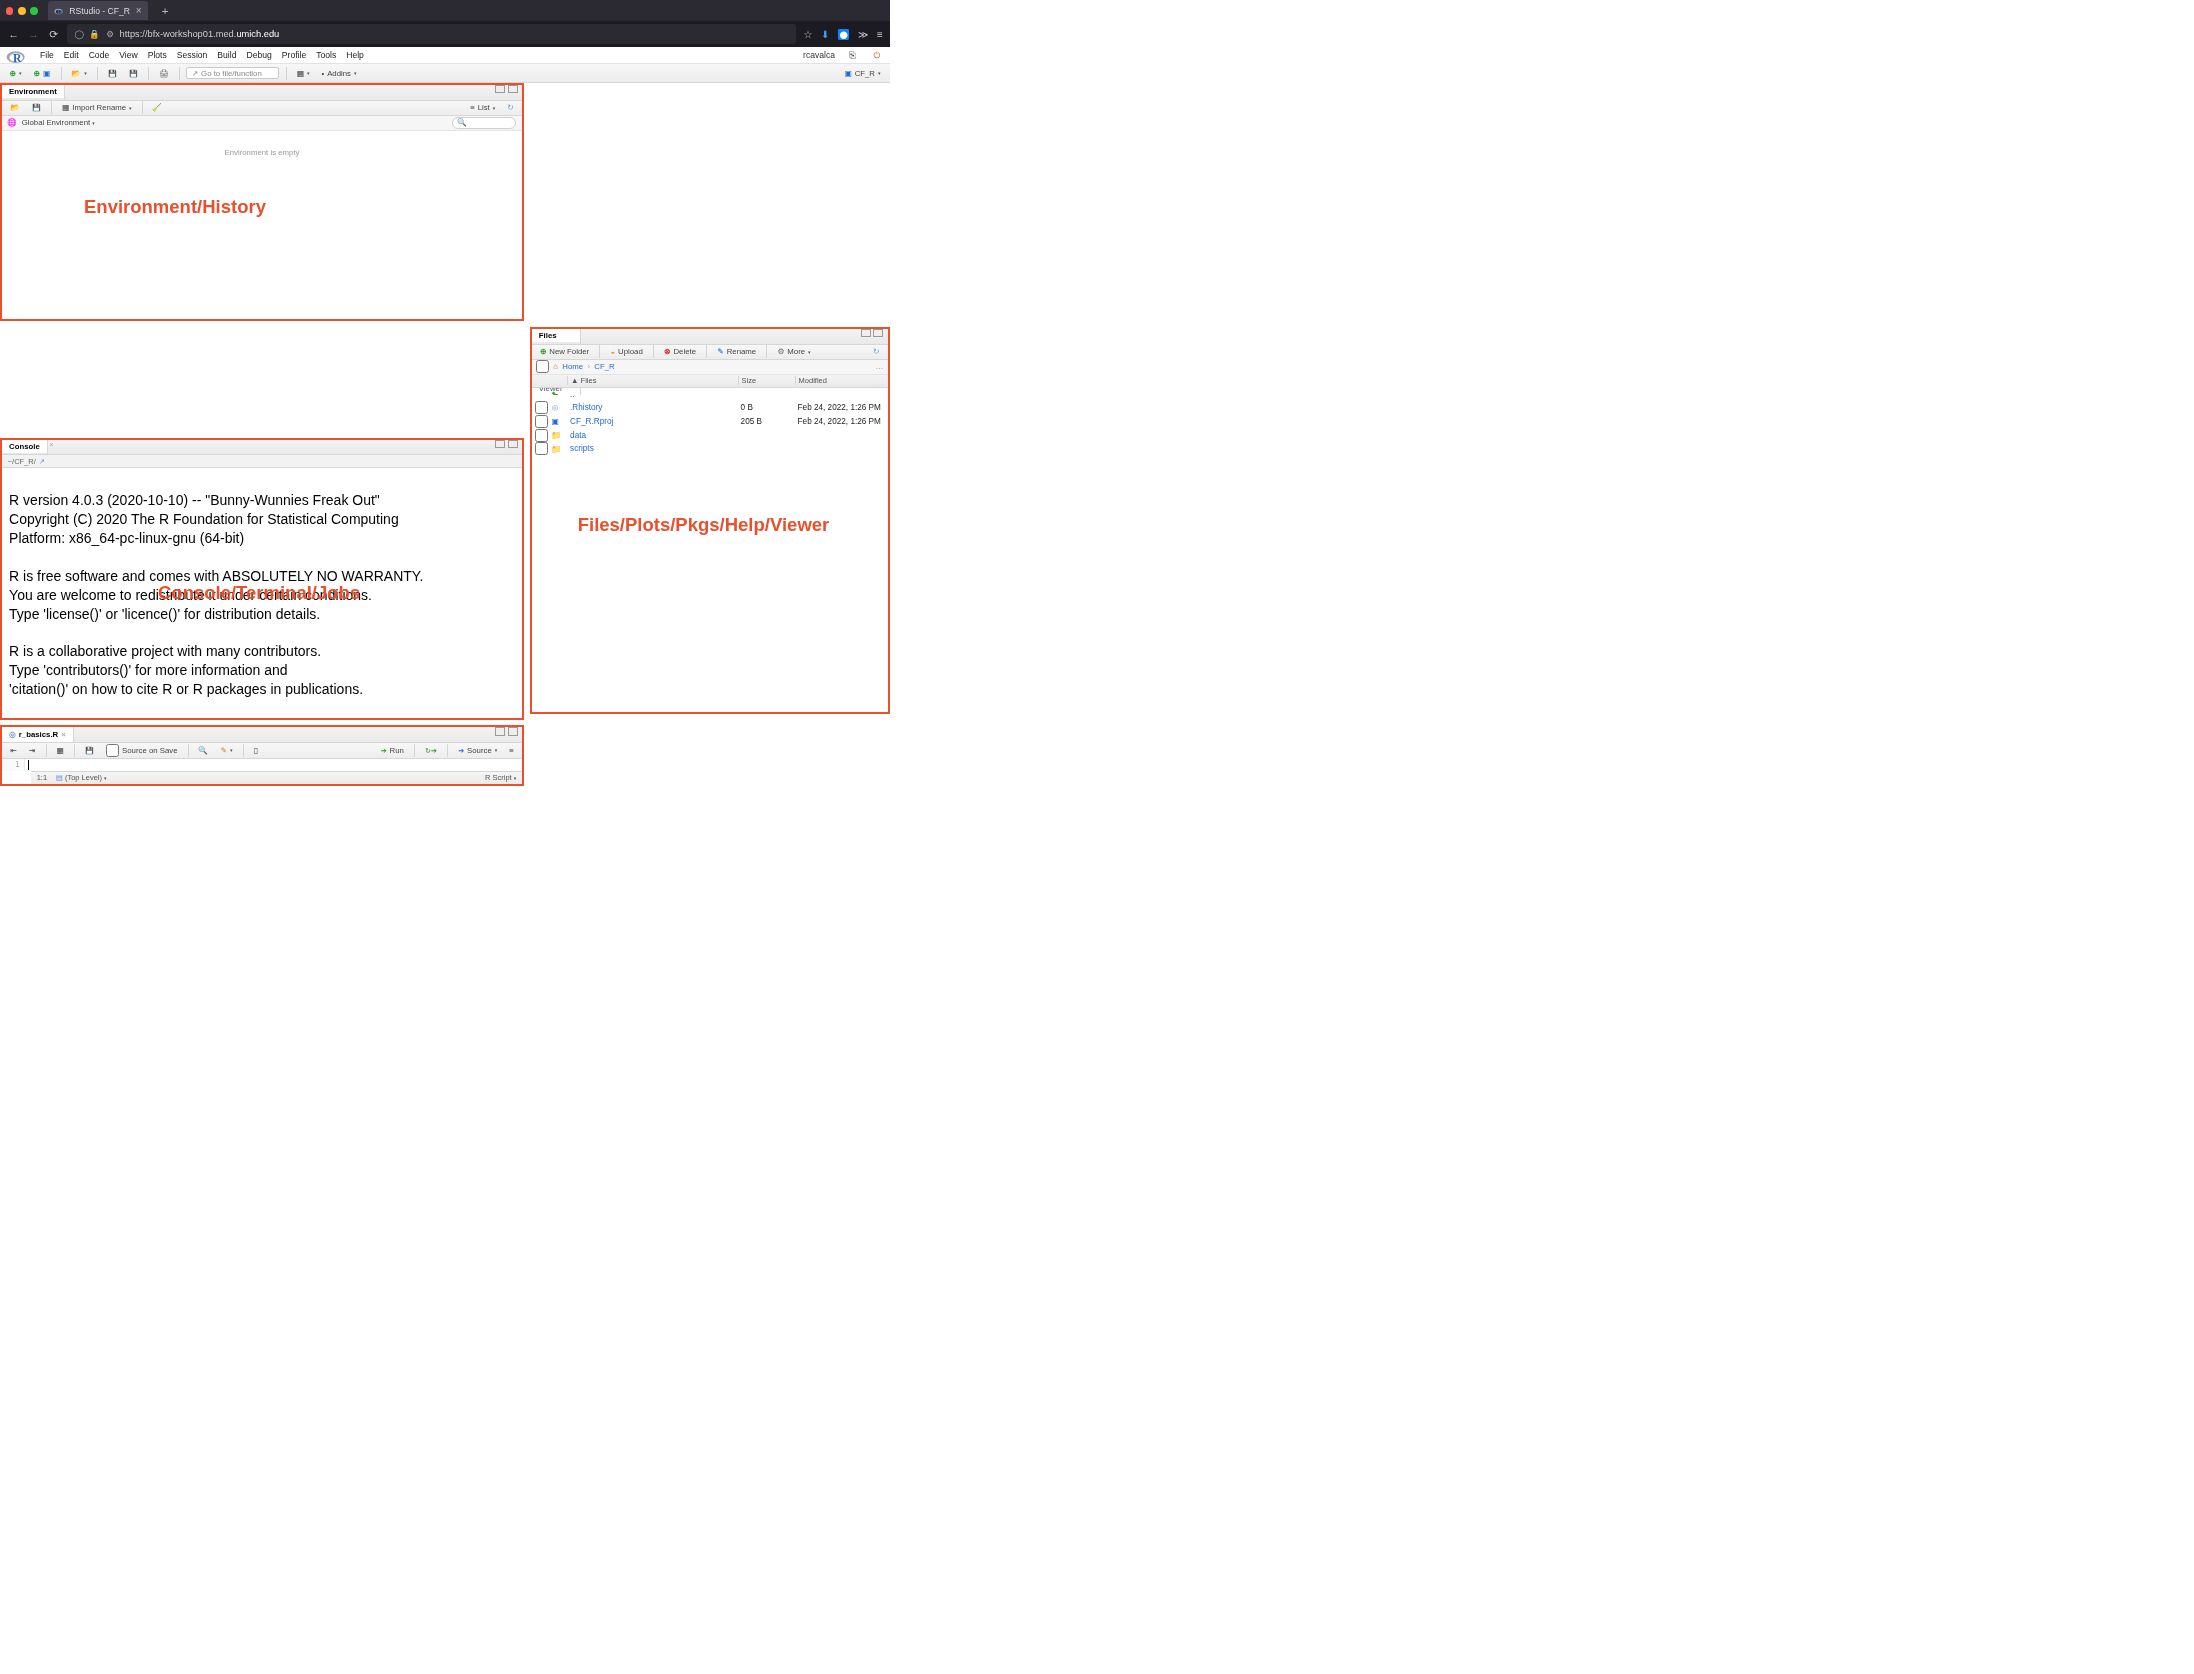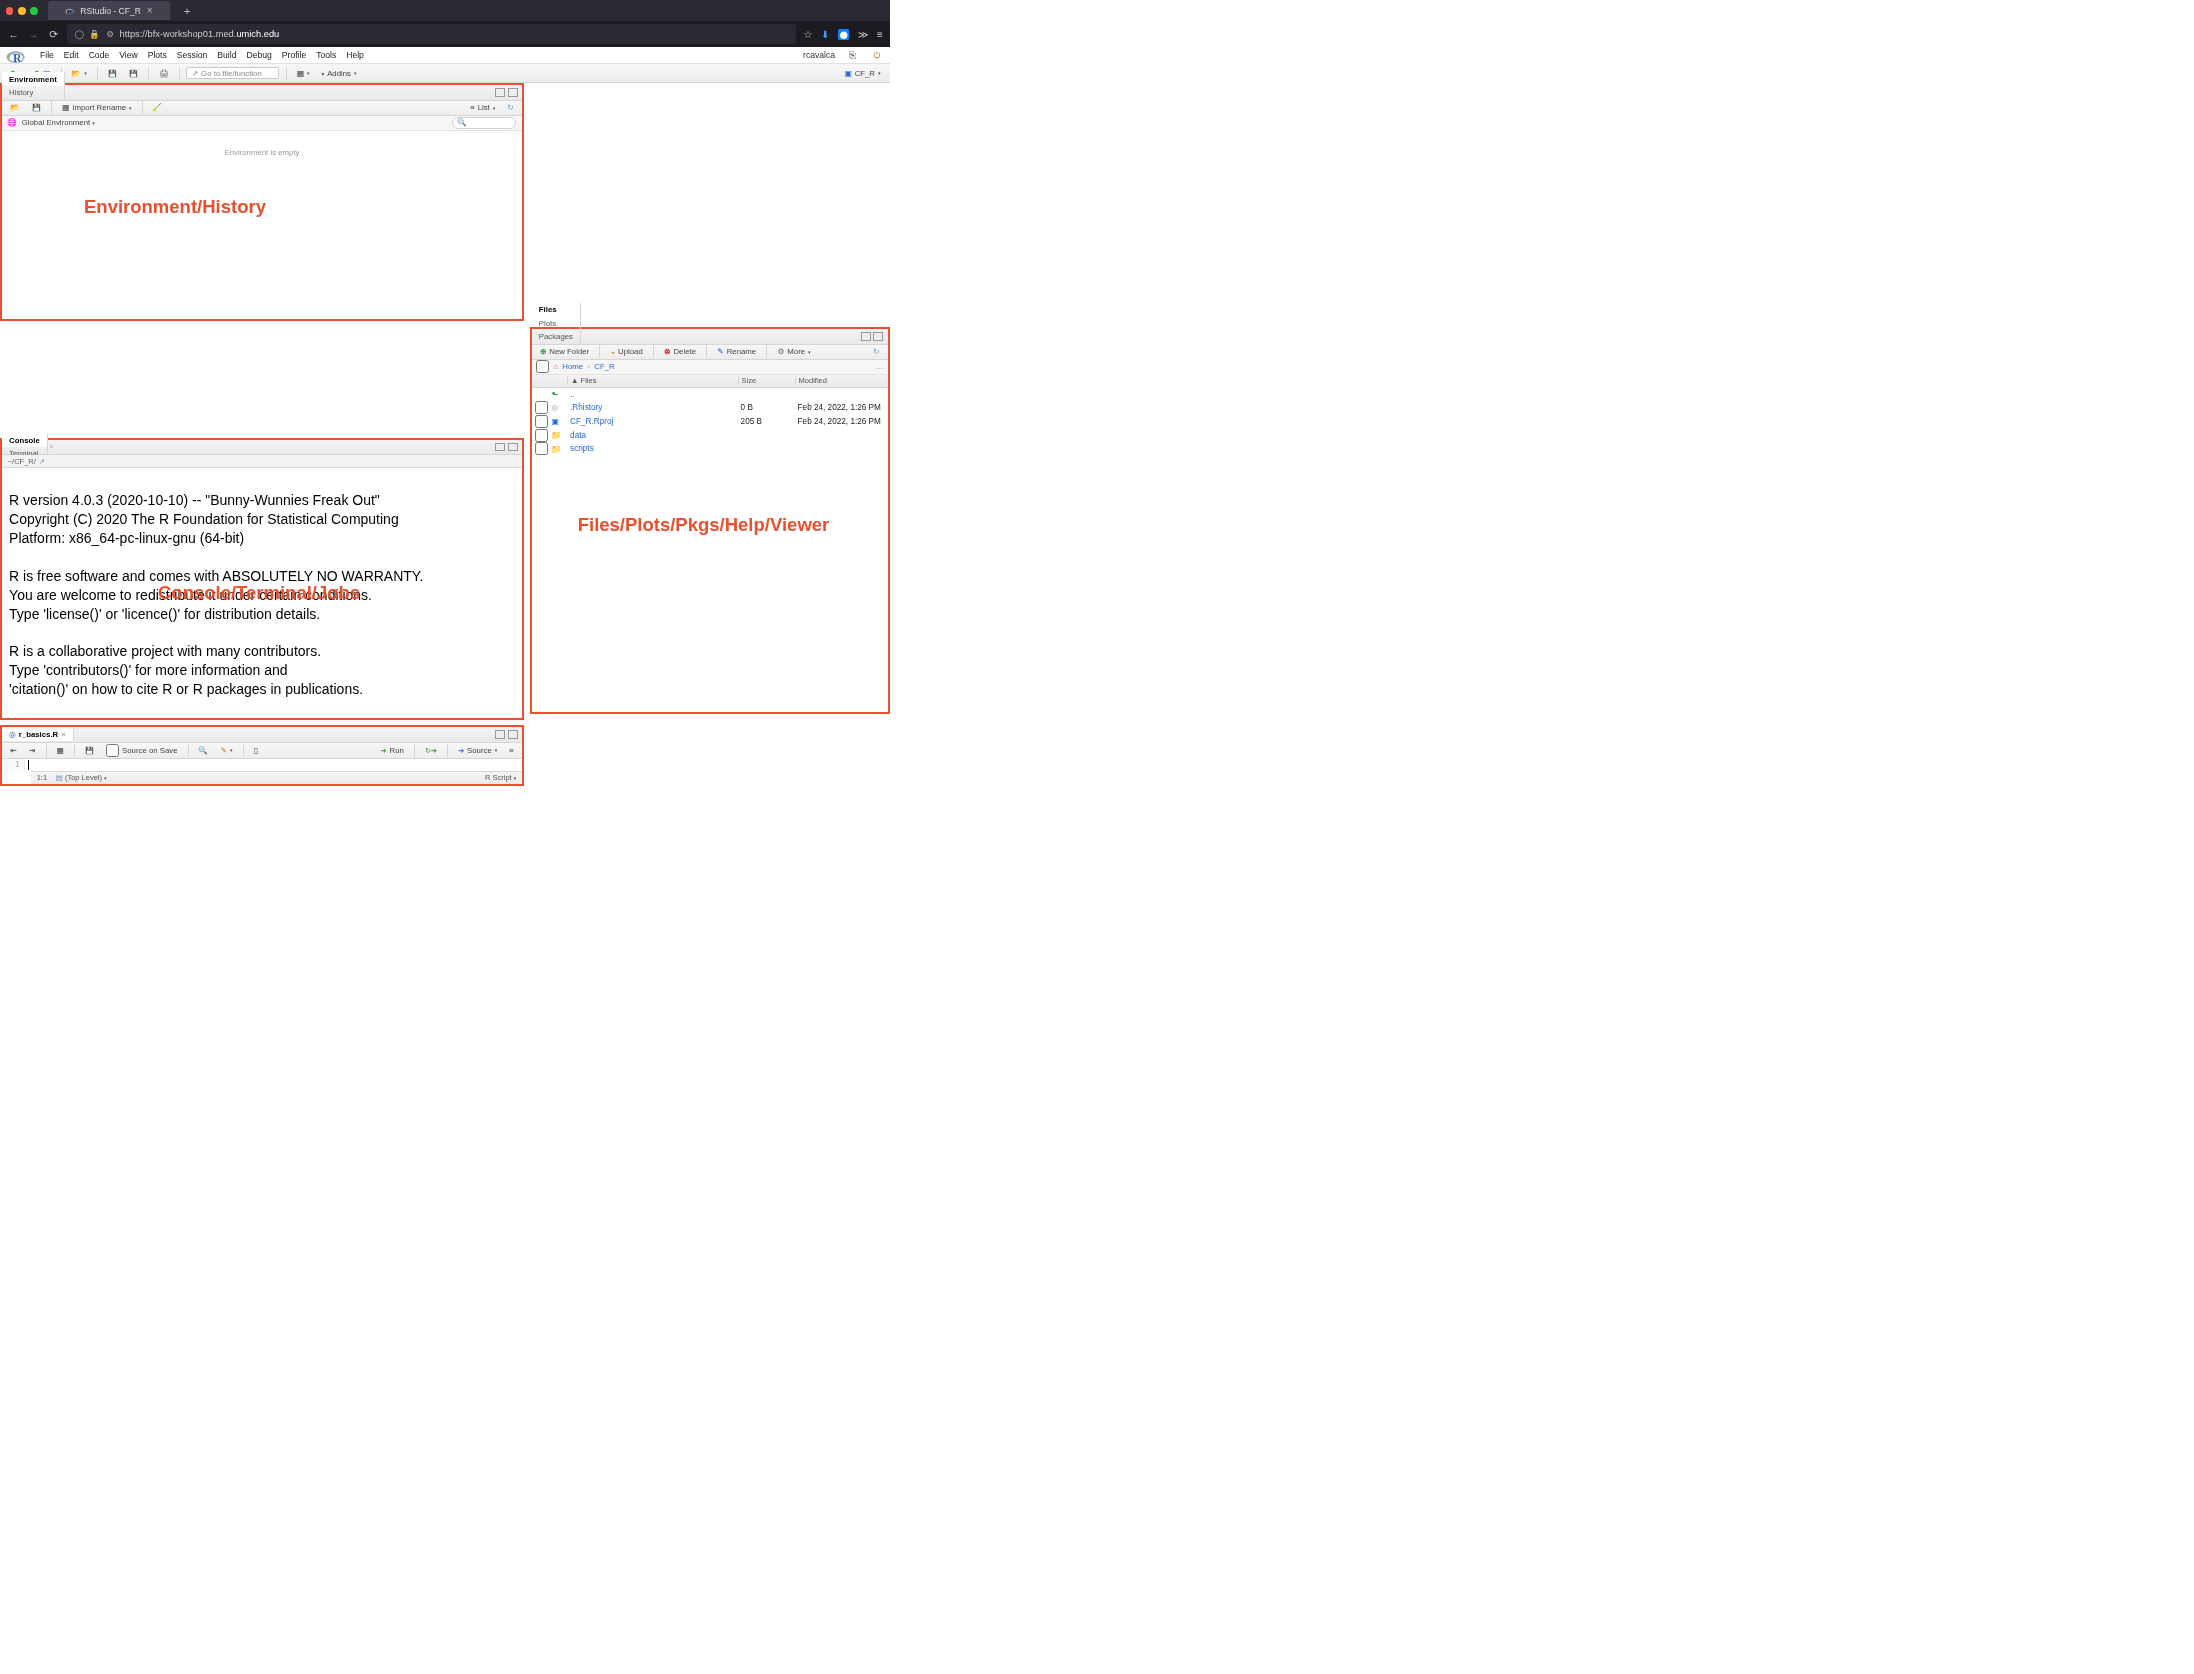--- a/index.html
+++ b/index.html
@@ -4,21 +4,21 @@
 <style>
   * { box-sizing: border-box; margin: 0; padding: 0; }
   body { font-family: -apple-system, "Lucida Grande", Arial, sans-serif; font-size: 8.2px; background: #fff; color: #222; width: 890px; }
 
   
   .browser-chrome { background: #2b2a33; }
   .tabbar { display: flex; align-items: center; height: 21.4px; padding: 0 5.7px; }
   .mac-buttons { display: flex; gap: 4.3px; margin-right: 10px; }
   .mac-btn { width: 7.8px; height: 7.8px; border-radius: 50%; }
   .mac-red { background: #ff5f57; } .mac-yellow { background: #ffbd2e; } .mac-green { background: #28c940; }
-  .tab { display: flex; align-items: center; gap: 5.7px; background: #42414d; color: #ddd; height: 18.5px; padding: 0 17px; border-radius: 2.9px 2.9px 0 0; margin-right: 10px; font-size: 8.6px; }
+  .tab { display: flex; align-items: center; gap: 5.7px; background: #42414d; color: #ddd; height: 18.5px; padding: 0 6px; border-radius: 2.9px 2.9px 0 0; margin-right: 10px; font-size: 8.6px; }
   .tab .favicon svg { display:block; }
   .tab .close { color: #bbb; font-size: 10px; }
   .newtab { color: #bbb; font-size: 11.4px; padding: 0 4.3px; }
   .addrbar { display: flex; align-items: center; gap: 7.1px; background: #1c1b22; height: 26px; padding: 0 7.1px; color: #ccc; }
   .nav-icn { color: #ccc; width: 13px; text-align: center; font-size: 10.7px; }
   .nav-icn.disabled { color: #666; }
   .url-box { flex: 1; display: flex; align-items: center; gap: 5.7px; background: #2b2a33; height: 20px; padding: 0 7.1px; border-radius: 2.9px; font-size: 9.3px; }
   .url-box .icn { color: #aaa; font-size: 8.6px; }
   .url-text span.strong { color: #fff; }
   .addr-right { display: flex; gap: 8.6px; align-items: center; }
@@ -35,21 +35,21 @@
   .tbtn { display:inline-flex; align-items:center; gap:2.9px; padding: 1.4px 2.9px; border: 0.7px solid transparent; border-radius: 2.1px; }
   .ddarrow { font-size: 5px; color: #555; }
   .vsep { width:0.7px; height: 13px; background: #d4d4d4; margin: 0 2.1px; }
   .tinput { background: #fff; border: 0.7px solid #c9c9c9; border-radius: 2.1px; padding: 0.7px 4.3px; width: 93px; color: #888; display:inline-flex; align-items:center; gap:2.9px; }
   .toolbar .spacer { flex: 1; }
 
   .quads { display: grid; grid-template-columns: 524px 360px; grid-template-rows: 349px 282px; gap: 5.7px; padding: 0; }
 
   .quad { position: relative; border: 2.9px solid #e8502e; background: #fff; display: flex; flex-direction: column; }
 
-  .panetabs { display:flex; align-items:center; height: 15.7px; background: linear-gradient(#f3f3f3,#e9e9e9); border-bottom: 0.7px solid #d6d6d6; font-size: 7.8px; }
+  .panetabs { display:flex; height: 15.7px; background: linear-gradient(#f3f3f3,#e9e9e9); border-bottom: 0.7px solid #d6d6d6; font-size: 7.8px; }
   .panetab { padding: 2.1px 7.1px; border-right: 0.7px solid #d6d6d6; color: #555; cursor: default; display:flex; align-items:center; gap:2.9px; }
   .panetab.active { background: #fff; font-weight: bold; color: #000; }
   .panetabs .spacer { flex:1; }
   .wincontrols { display:flex; gap: 2.9px; padding: 0 4.3px; }
   .wincontrols span { width: 10px; height: 8.6px; border: 0.7px solid #999; display:inline-block; background:#eee; }
   .panetoolbar { display:flex; align-items:center; height: 15.7px; background: linear-gradient(#f7f7f7,#ededed); border-bottom: 0.7px solid #d6d6d6; padding: 0 4.3px; gap: 4.3px; font-size: 7.8px; color: #444; }
   .panetoolbar .spacer { flex:1; }
 
   
   .editor { flex: 1; display:flex; background: #fff; position: relative; }

